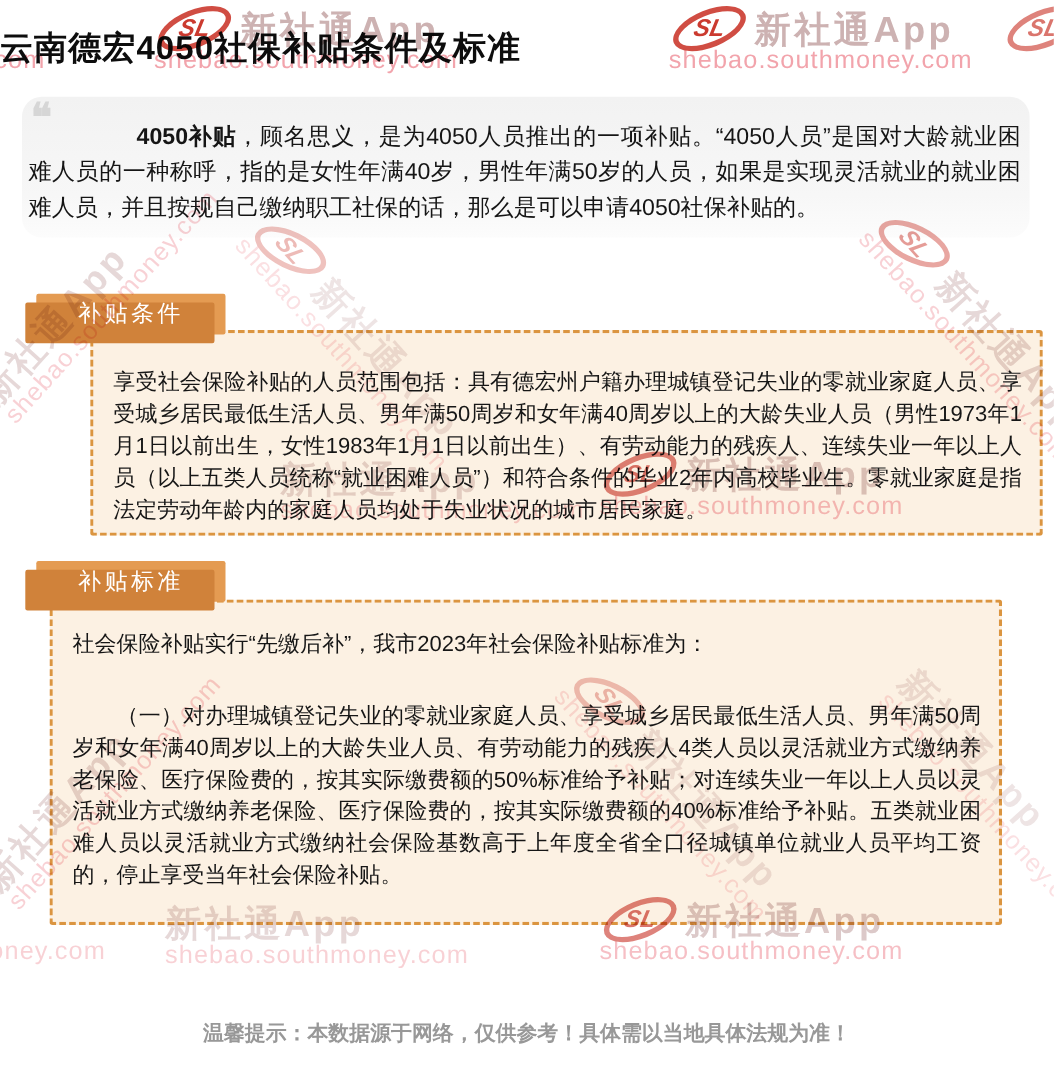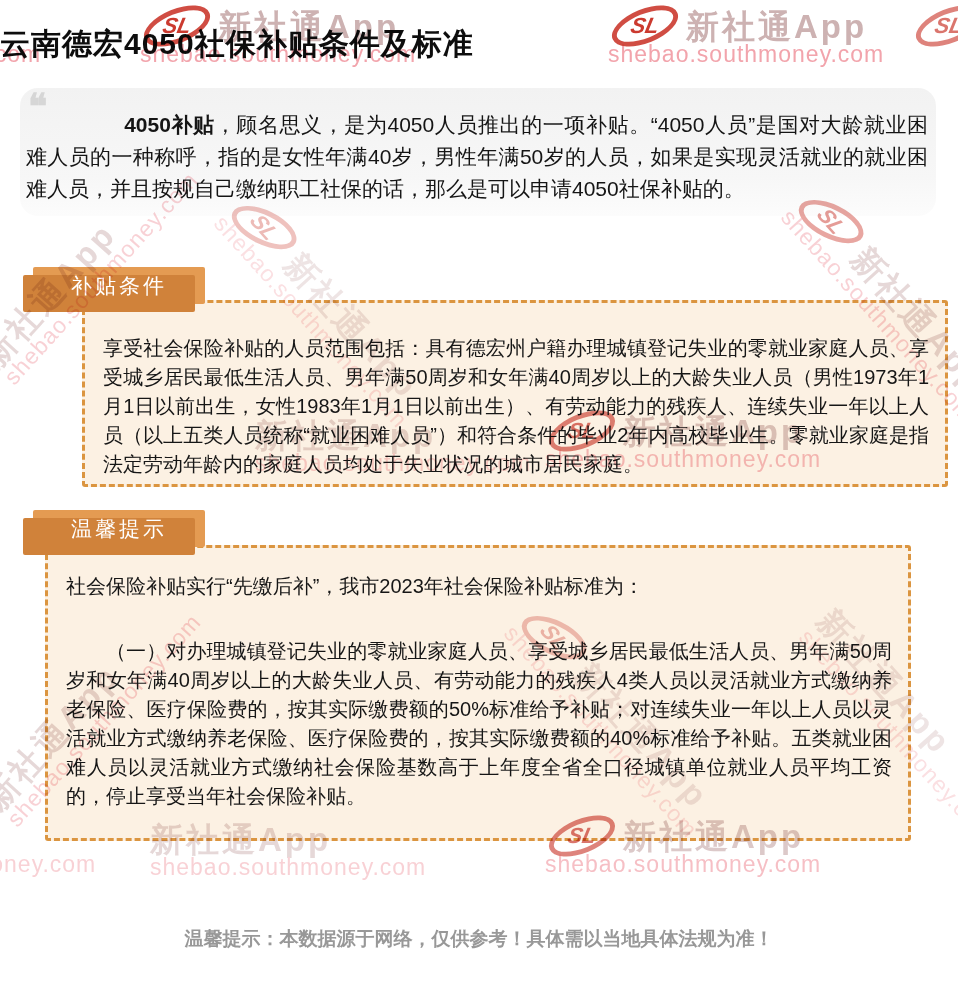--- a/index.html
+++ b/index.html
@@ -133,21 +133,21 @@
 <div class="intro-box">
   <span class="quote-icon">❝</span>
   <p class="intro-text"><b>4050补贴</b><span>，顾名思义，是为4050人员推出的一项补贴。“4050人员”是国对大龄就业困难人员的一种称呼，指的是女性年满40岁，男性年满50岁的人员，如果是实现灵活就业的就业困难人员，并且按规自己缴纳职工社保的话，那么是可以申请4050社保补贴的。</span></p>
 </div>
 
 <div class="sec-label cond">补贴条件</div>
 <div class="dash-box cond">
   <p>享受社会保险补贴的人员范围包括：具有德宏州户籍办理城镇登记失业的零就业家庭人员、享受城乡居民最低生活人员、男年满50周岁和女年满40周岁以上的大龄失业人员（男性1973年1月1日以前出生，女性1983年1月1日以前出生）、有劳动能力的残疾人、连续失业一年以上人员（以上五类人员统称“就业困难人员”）和符合条件的毕业2年内高校毕业生。零就业家庭是指法定劳动年龄内的家庭人员均处于失业状况的城市居民家庭。</p>
 </div>
 
-<div class="sec-label std">温馨提示</div>
+<div class="sec-label std">补贴标准</div>
 <div class="dash-box std">
   <p class="first">社会保险补贴实行“先缴后补”，我市2023年社会保险补贴标准为：</p>
   <p class="indent">（一）对办理城镇登记失业的零就业家庭人员、享受城乡居民最低生活人员、男年满50周岁和女年满40周岁以上的大龄失业人员、有劳动能力的残疾人4类人员以灵活就业方式缴纳养老保险、医疗保险费的，按其实际缴费额的50%标准给予补贴；对连续失业一年以上人员以灵活就业方式缴纳养老保险、医疗保险费的，按其实际缴费额的40%标准给予补贴。五类就业困难人员以灵活就业方式缴纳社会保险基数高于上年度全省全口径城镇单位就业人员平均工资的，停止享受当年社会保险补贴。</p>
 </div>
 
 <div class="footer-note">温馨提示：本数据源于网络，仅供参考！具体需以当地具体法规为准！</div>
 
 <div class="wm" style="left:140px; top:5px;">
   <div class="row">
       <span class="wm-logo">

